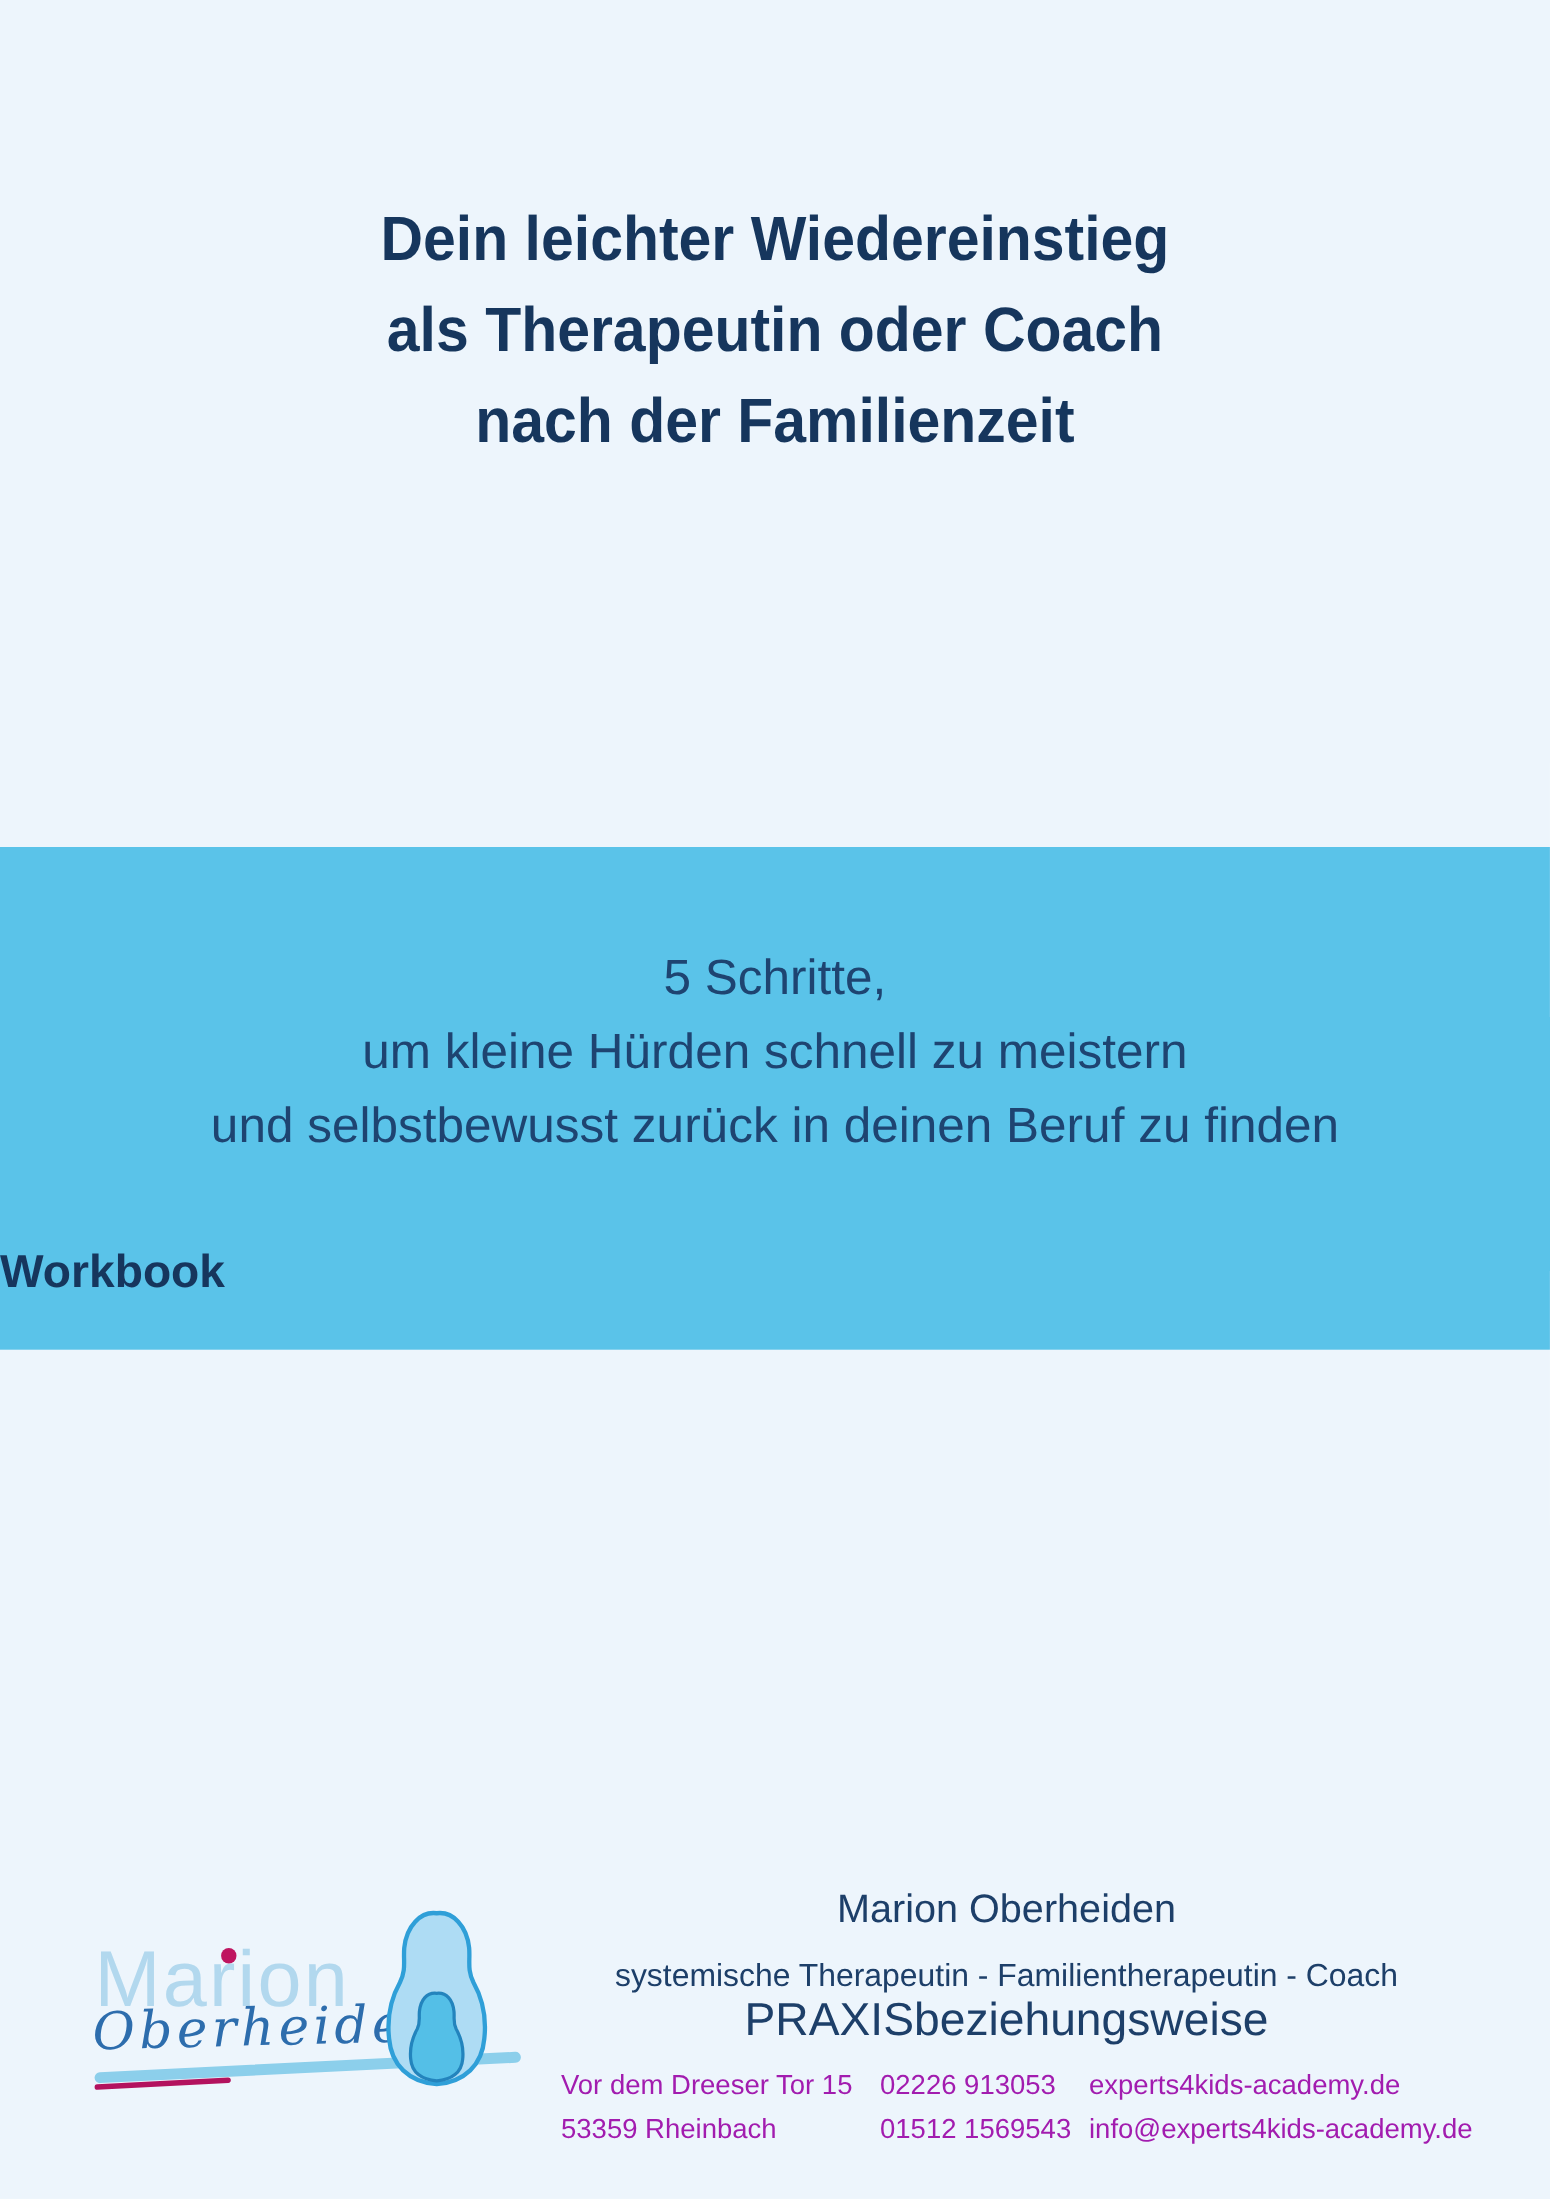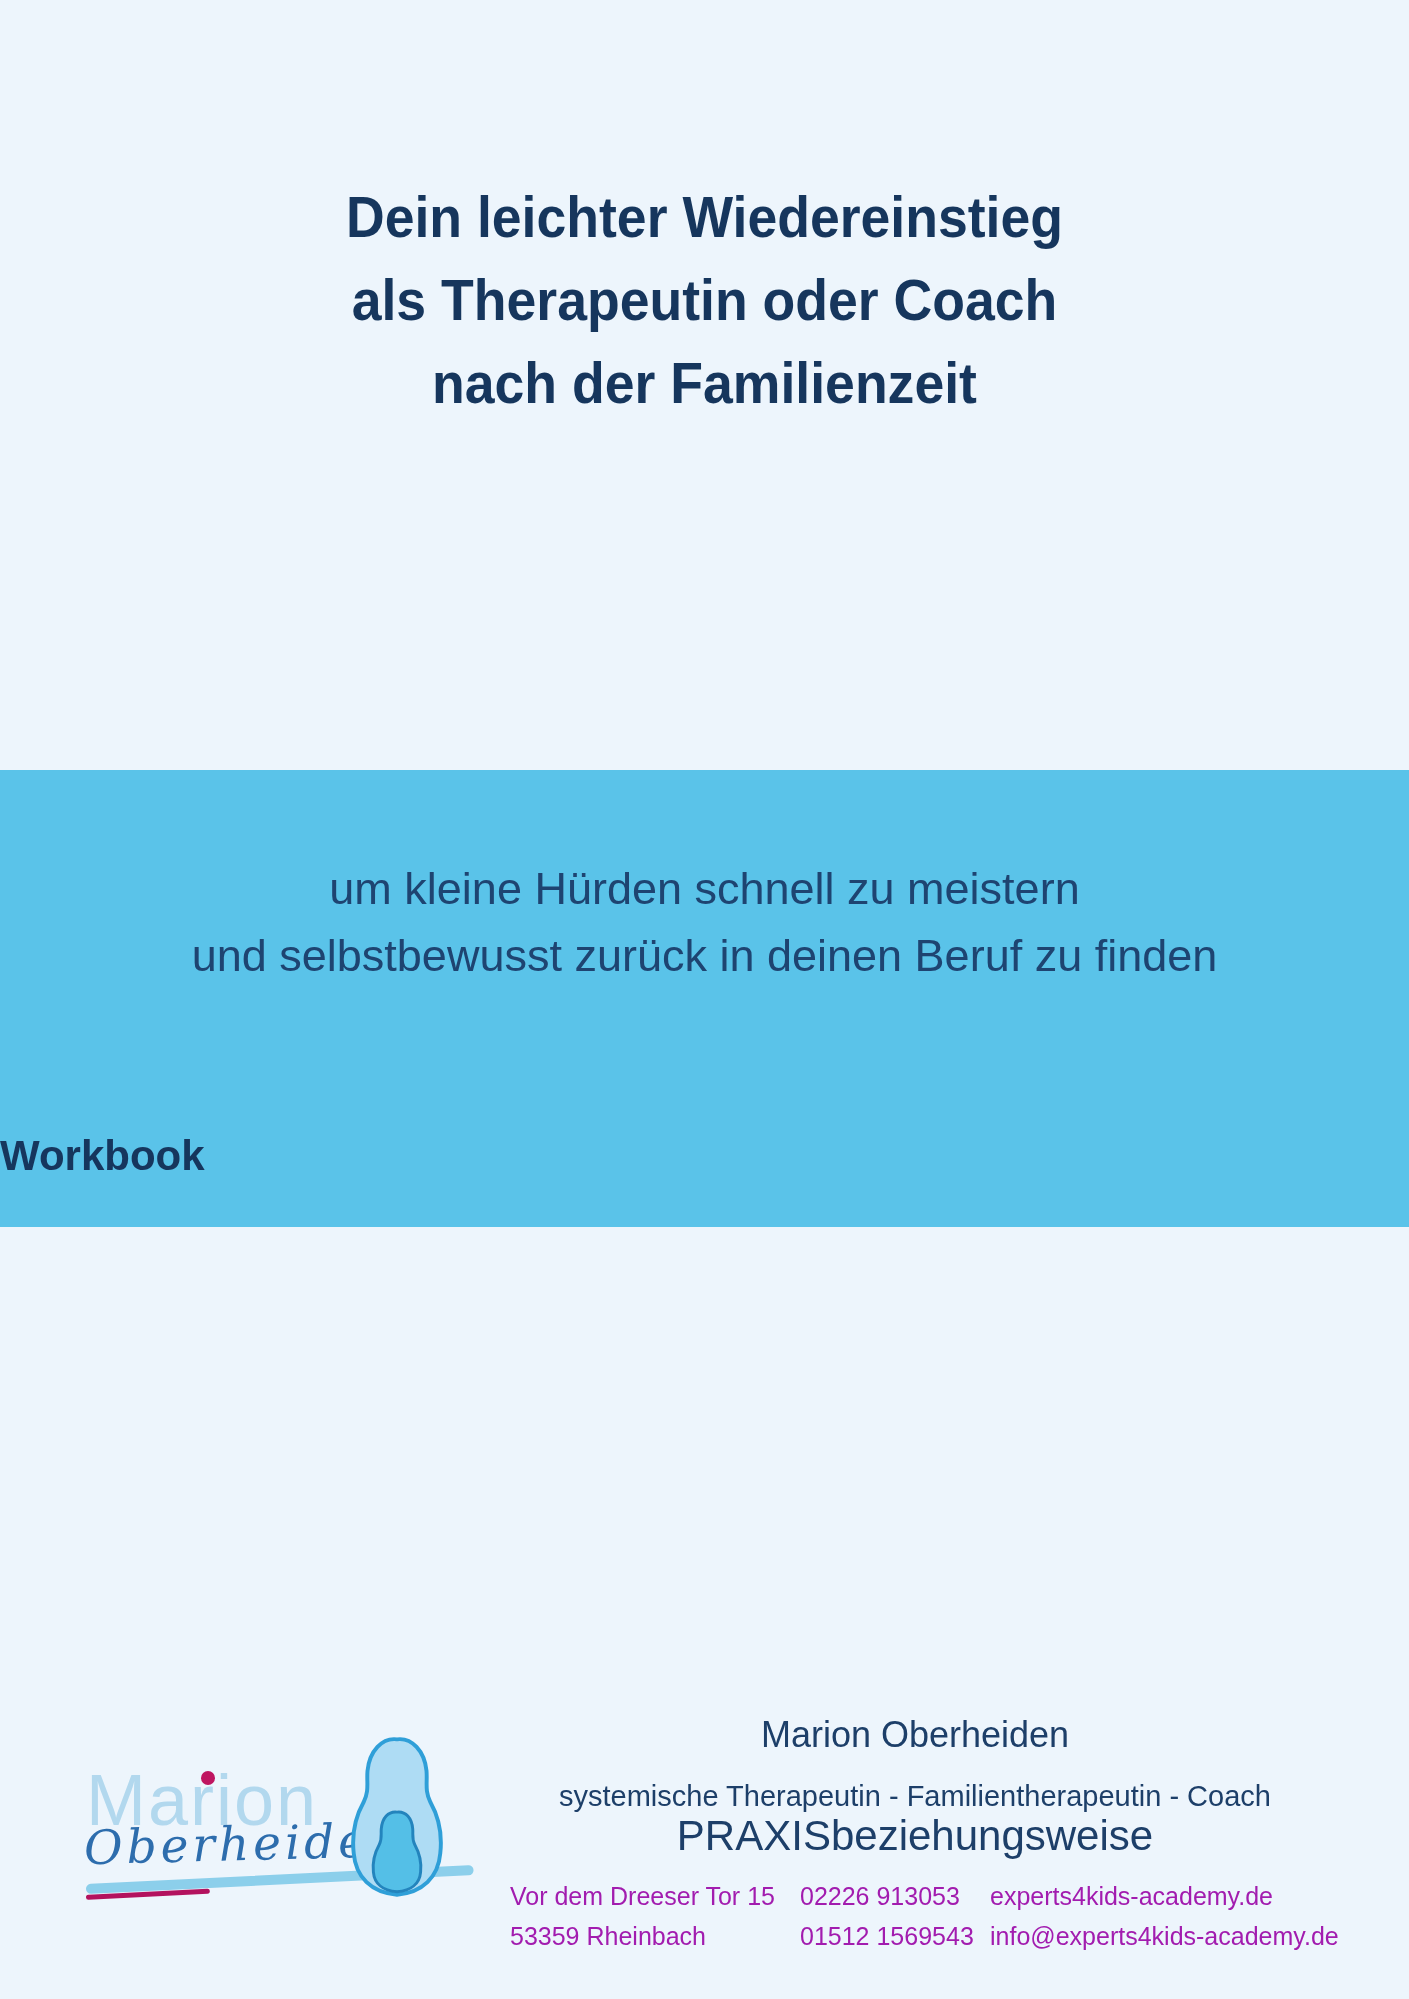--- a/index.html
+++ b/index.html
@@ -99,20 +99,21 @@
 <div class="page">
 
   <h1 class="title">
     <span class="tline">Dein leichter Wiedereinstieg</span>
     <span class="tline">als Therapeutin oder Coach</span>
     <span class="tline">nach der Familienzeit</span>
   </h1>
 
   <section class="band">
     <p class="band-text">
+      <span class="bline">5 Schritte,</span>
       <span class="bline">um kleine Hürden schnell zu meistern</span>
       <span class="bline">und selbstbewusst zurück in deinen Beruf zu finden</span>
     </p>
     <p class="workbook">Workbook</p>
   </section>
 
   <footer>
 
     <div class="brush-blue"></div>
     <div class="brush-crimson"></div>

